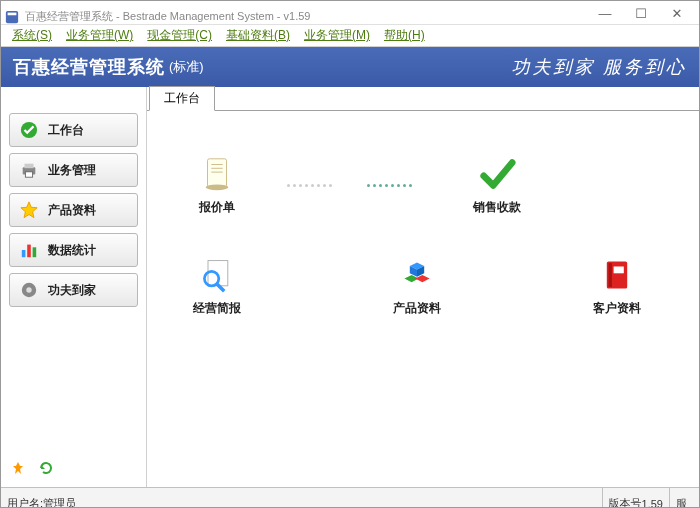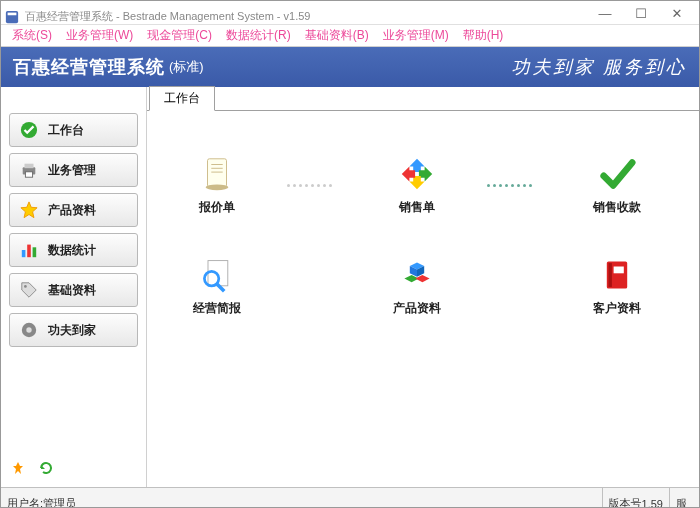--- a/index.html
+++ b/index.html
@@ -5,21 +5,21 @@
 * { margin: 0; padding: 0; box-sizing: border-box; }
 body { font-family: "Microsoft YaHei", SimSun, sans-serif; font-size: 12px; background: #fff; width: 700px; height: 508px; overflow: hidden; border: 1px solid #999; }
 
 .titlebar { height: 24px; background: #fff; display: flex; align-items: flex-end; padding: 0 4px; border-bottom: 1px solid #e0e0e0; }
 .titlebar .app-icon { width: 14px; height: 14px; margin-right: 6px; }
 .titlebar .title { color: #888; font-size: 11px; flex: 1; }
 .win-btns { display: flex; }
 .win-btn { width: 36px; height: 22px; display: flex; align-items: center; justify-content: center; color: #666; cursor: pointer; font-size: 13px; }
 
 .menubar { height: 22px; background: #fff; display: flex; align-items: center; padding: 0 4px; border-bottom: 1px solid #d0d0d0; }
-.menu-item { padding: 2px 7px; color: #ec4899; cursor: pointer; font-size: 12px; }
+.menu-item { padding: 2px 7px; color: #4d7c0f; cursor: pointer; font-size: 12px; text-decoration: underline; }
 
 .brand-bar { height: 40px; background: linear-gradient(to bottom, #4a6cb8, #3a5aa8); display: flex; align-items: center; padding: 13px 12px; color: #fff; }
 .brand-title { font-size: 18px; font-weight: bold; letter-spacing: 1px; }
 .brand-sub { font-size: 13px; margin-left: 4px; }
 .brand-slogan { margin-left: auto; font-size: 18px; font-style: italic; letter-spacing: 3px; font-family: "KaiTi", cursive; }
 
 .content { display: flex; height: 400px; }
 
 .sidebar { width: 146px; padding: 26px 8px 8px 8px; display: flex; flex-direction: column; gap: 6px; border-right: 1px solid #d0d0d0; }
 .nav-btn { height: 34px; background: linear-gradient(to bottom, #fdfdfd, #e8e8e8); border: 1px solid #b8b8b8; border-radius: 3px; display: flex; align-items: center; padding: 0 10px; cursor: pointer; gap: 10px; }
@@ -59,21 +59,20 @@
     <div class="win-btn">—</div>
     <div class="win-btn">☐</div>
     <div class="win-btn close">✕</div>
   </div>
 </div>
 
 <div class="menubar">
   <span class="menu-item">系统(S)</span>
   <span class="menu-item">业务管理(W)</span>
   <span class="menu-item">现金管理(C)</span>
-  <span class="menu-item">数据统计(R)</span>
   <span class="menu-item">基础资料(B)</span>
   <span class="menu-item">业务管理(M)</span>
   <span class="menu-item">帮助(H)</span>
 </div>
 
 <div class="brand-bar">
   <span class="brand-title">百惠经营管理系统</span>
   <span class="brand-sub">(标准)</span>
   <span class="brand-slogan">功夫到家 服务到心</span>
 </div>
@@ -102,27 +101,20 @@
         </svg>
       <span class="nav-label">产品资料</span>
     </div>
     <div class="nav-btn">
       <svg class="nav-icon" viewBox="0 0 20 20">
           <rect x="2" y="10" width="4" height="8" fill="#39f"></rect>
           <rect x="8" y="4" width="4" height="14" fill="#e33"></rect>
           <rect x="14" y="7" width="4" height="11" fill="#3a3"></rect>
         </svg>
       <span class="nav-label">数据统计</span>
-    </div>
-    <div class="nav-btn">
-      <svg class="nav-icon" viewBox="0 0 20 20">
-          <path d="M2 2 L10 2 L18 10 L10 18 L2 10 Z" fill="#ddd" stroke="#888"></path>
-          <circle cx="6" cy="6" r="1.5" fill="#888"></circle>
-        </svg>
-      <span class="nav-label">基础资料</span>
     </div>
     <div class="nav-btn">
       <svg class="nav-icon" viewBox="0 0 20 20">
           <circle cx="10" cy="10" r="8" fill="#888"></circle>
           <circle cx="10" cy="10" r="3" fill="#ddd"></circle>
         </svg>
       <span class="nav-label">功夫到家</span>
     </div>
 
     <div class="sb-footer">
@@ -158,31 +150,20 @@
         <div class="flow-dots">
             <span></span>
             <span></span>
             <span></span>
             <span></span>
             <span></span>
             <span></span>
             <span></span>
             <span></span>
           </div>
-        <div class="tile">
-          <div class="ic">
-              <svg viewBox="0 0 40 40" width="38" height="38">
-                <path d="M20 4 L28 12 L24 12 L24 18 L16 18 L16 12 L12 12 Z" fill="#39f"></path>
-                <path d="M36 20 L28 28 L28 24 L22 24 L22 16 L28 16 L28 12 Z" fill="#3a3"></path>
-                <path d="M20 36 L12 28 L16 28 L16 22 L24 22 L24 28 L28 28 Z" fill="#fc0"></path>
-                <path d="M4 20 L12 12 L12 16 L18 16 L18 24 L12 24 L12 28 Z" fill="#e33"></path>
-              </svg>
-            </div>
-          <span class="lbl">销售单</span>
-        </div>
         <div class="flow-dots active">
             <span></span>
             <span></span>
             <span></span>
             <span></span>
             <span></span>
             <span></span>
             <span></span>
             <span></span>
           </div>

